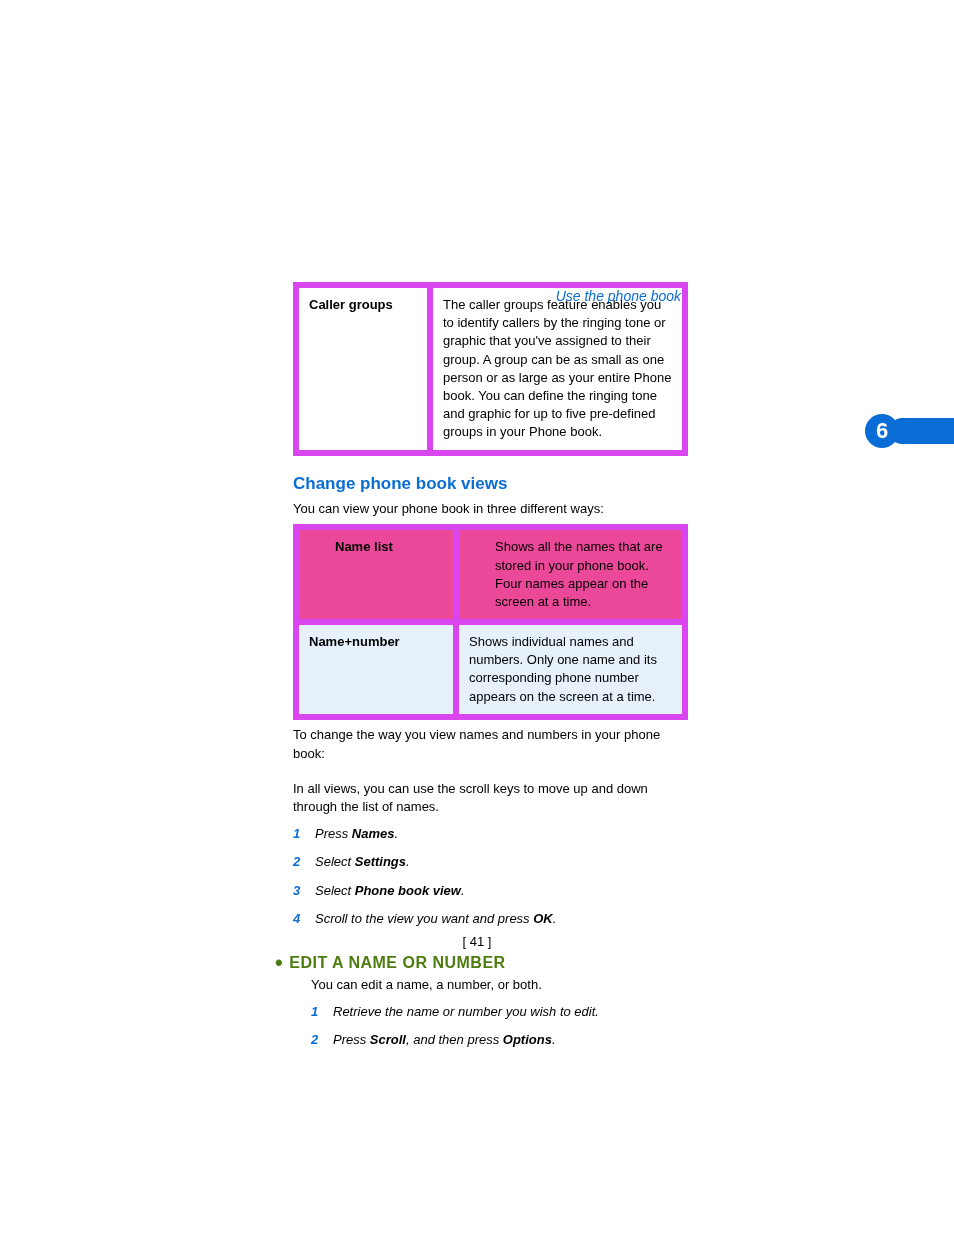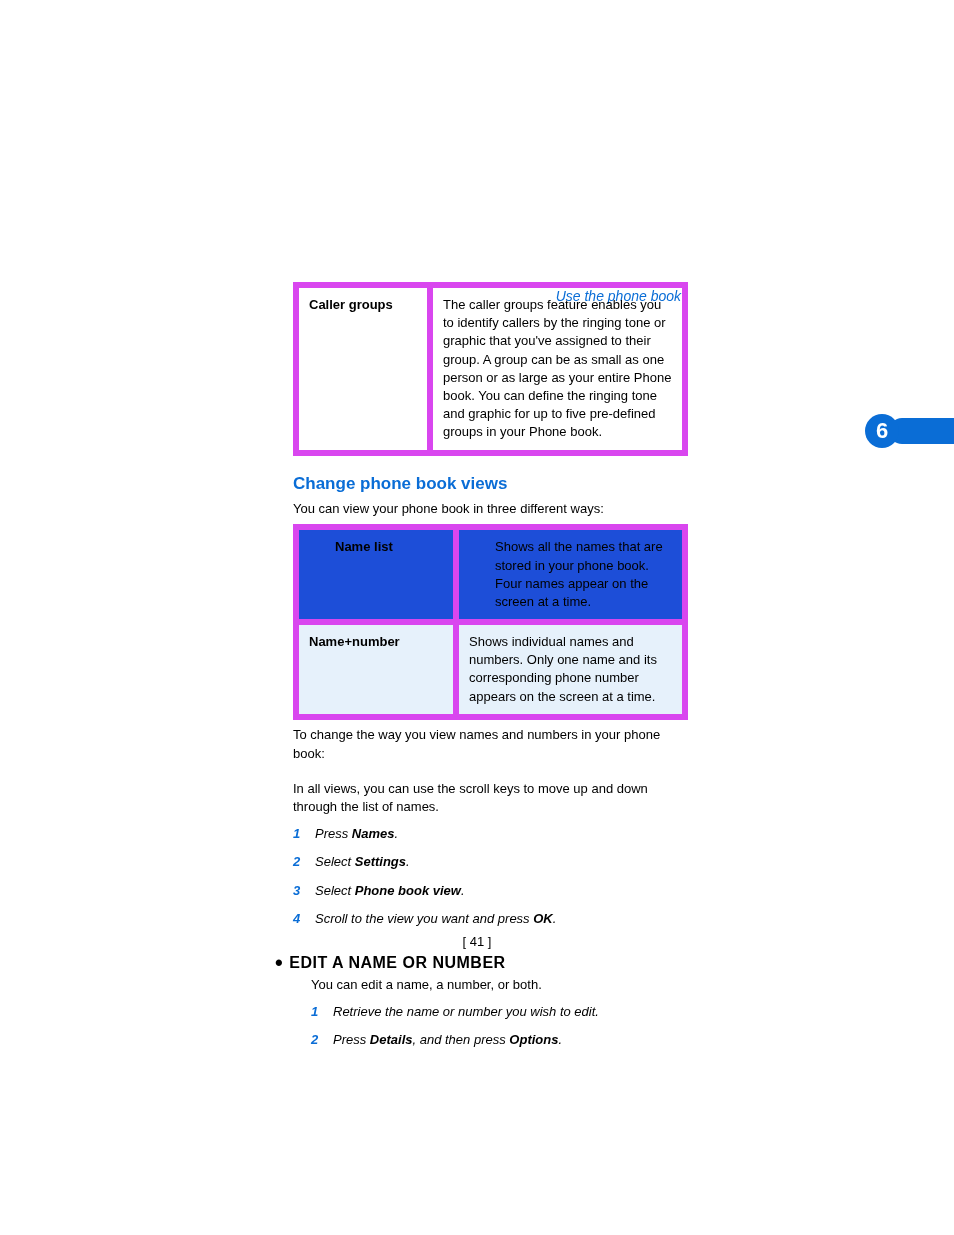--- a/index.html
+++ b/index.html
@@ -60,21 +60,21 @@
     font-size: 13px;
   }
   td {
     border: 6px solid #d946ef;
     padding: 8px 10px;
     vertical-align: top;
     line-height: 1.4;
   }
   .tbl1 td:first-child { width: 108px; }
   .tbl2 td:first-child { width: 108px; }
-  .tbl2-row1 td { background: #1d4ed8; padding-left: 36px; }
+  .tbl2-row1 td { background: #ec4899; padding-left: 36px; }
   .tbl2-row2 td { background: #e6f1fb; }
   .section-blue {
     color: #0a6dd6;
     font-weight: bold;
     font-size: 17px;
     margin-top: 18px;
     margin-bottom: 4px;
   }
   .body-text {
     font-size: 13px;
@@ -99,21 +99,21 @@
     counter-increment: step;
     content: counter(step);
     position: absolute;
     left: 0;
     top: 0;
     color: #0a6dd6;
     font-weight: bold;
     font-size: 13px;
   }
   .h2-bullet {
-    color: #000000;
+    color: #4d7c0f;
     font-weight: bold;
     font-size: 16px;
     letter-spacing: 0.5px;
     margin-top: 26px;
     margin-bottom: 4px;
     text-transform: uppercase;
     position: relative;
     padding-left: 0;
   }
   .h2-bullet .dot {
@@ -182,20 +182,20 @@
       <li><span>Select </span><span class="b">Phone book view</span><span>.</span></li>
       <li><span>Scroll to the view you want and press </span><span class="b">OK</span><span>.</span></li>
     </ol>
 
     <div class="h2-bullet" style="margin-left:-18px"><span class="dot">•</span><span>EDIT A NAME OR NUMBER</span></div>
 
     <div class="edit-block">
       <div class="body-text" style="margin-top:2px">You can edit a name, a number, or both.</div>
       <ol class="steps">
         <li><span>Retrieve the name or number you wish to edit.</span></li>
-        <li><span>Press </span><span class="b">Details</span><span>, and then press </span><span class="b">Options</span><span>.</span></li>
+        <li><span>Press </span><span class="b">Scroll</span><span>, and then press </span><span class="b">Options</span><span>.</span></li>
       </ol>
     </div>
 
   </div>
 
   <div class="page-num">[ 41 ]</div>
 </div>
 
 </body></html>

